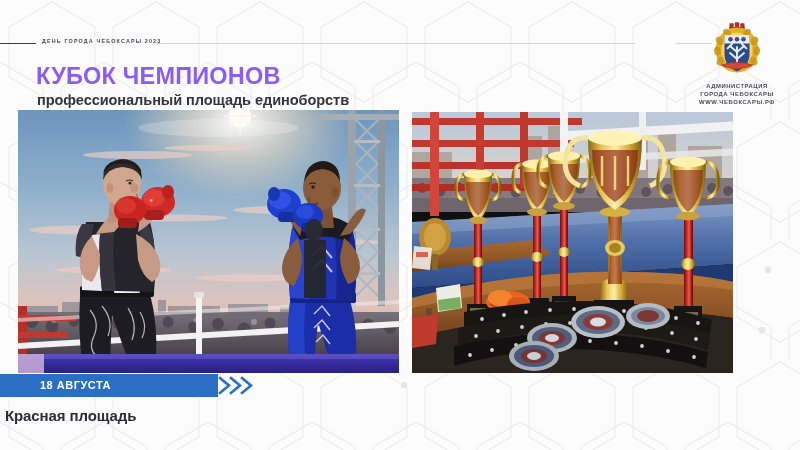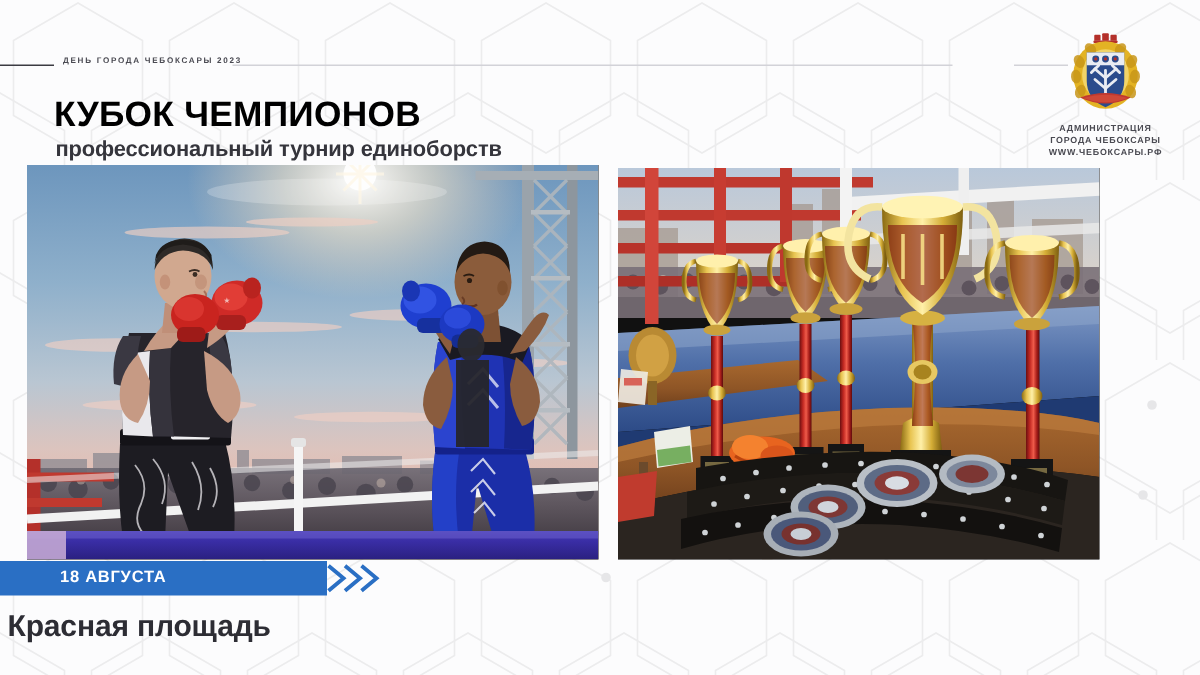--- a/index.html
+++ b/index.html
@@ -20,21 +20,21 @@
     position:absolute;left:42px;top:38px;z-index:3;
     font-size:5.4px;letter-spacing:1.15px;color:#4a4a52;font-weight:700;
     white-space:nowrap;
   }
   .rule-mid{position:absolute;left:155px;top:43px;width:480px;height:1px;background:#d2d2d8;z-index:3;}
   .rule-right{position:absolute;left:676px;top:43px;width:36px;height:1px;background:#d2d2d8;z-index:3;}
 
   
   .title{
     position:absolute;left:36px;top:63px;z-index:4;
-    font-size:23.5px;font-weight:700;color:#000000;
+    font-size:23.5px;font-weight:700;color:#8b5cf6;
     letter-spacing:0.2px;white-space:nowrap;
   }
   .subtitle{
     position:absolute;left:37px;top:92px;z-index:4;
     font-size:14.6px;font-weight:700;color:#35353c;
     letter-spacing:-0.1px;white-space:nowrap;
   }
 
   
   .logo-block{position:absolute;left:681px;top:21px;width:112px;z-index:5;text-align:center;}
@@ -57,21 +57,21 @@
     background:#2a6fc4;z-index:5;
   }
   .date-banner-label{
     position:absolute;left:40px;top:379px;z-index:6;
     font-size:11px;font-weight:700;color:#ffffff;letter-spacing:0.5px;
     white-space:nowrap;
   }
   .chevrons{position:absolute;left:216px;top:374px;width:44px;height:23px;z-index:5;}
   .venue{
     position:absolute;left:5px;top:407px;z-index:5;
-    font-size:20px;font-weight:700;color:#2d2d34;letter-spacing:-0.1px;
+    font-size:15px;font-weight:700;color:#2d2d34;letter-spacing:-0.1px;
     white-space:nowrap;
   }
 </style>
 </head>
 <body>
 
 <div id="page">
 
   <svg class="hexbg" viewBox="0 0 800 450" preserveAspectRatio="none">
     <defs>
@@ -92,21 +92,21 @@
       <circle cx="516" cy="150" r="3.0"></circle>
     </g>
   </svg>
 
   <div class="rule-left"></div>
   <div class="eyebrow">ДЕНЬ ГОРОДА ЧЕБОКСАРЫ 2023</div>
   <div class="rule-mid"></div>
   <div class="rule-right"></div>
 
   <div class="title">КУБОК ЧЕМПИОНОВ</div>
-  <div class="subtitle">профессиональный турнир единоборств</div>
+  <div class="subtitle">профессиональный площадь единоборств</div>
 
   <div class="logo-block">
     <svg class="crest" viewBox="0 0 56 58">
 
       <g fill="#b4302a">
         <rect x="20.5" y="2.2" width="4.2" height="4.0" rx="0.6"></rect>
         <rect x="25.8" y="1.2" width="4.4" height="5.0" rx="0.6"></rect>
         <rect x="31.3" y="2.2" width="4.2" height="4.0" rx="0.6"></rect>
         <rect x="20.0" y="6.0" width="16.0" height="1.7" rx="0.5"></rect>
       </g>

